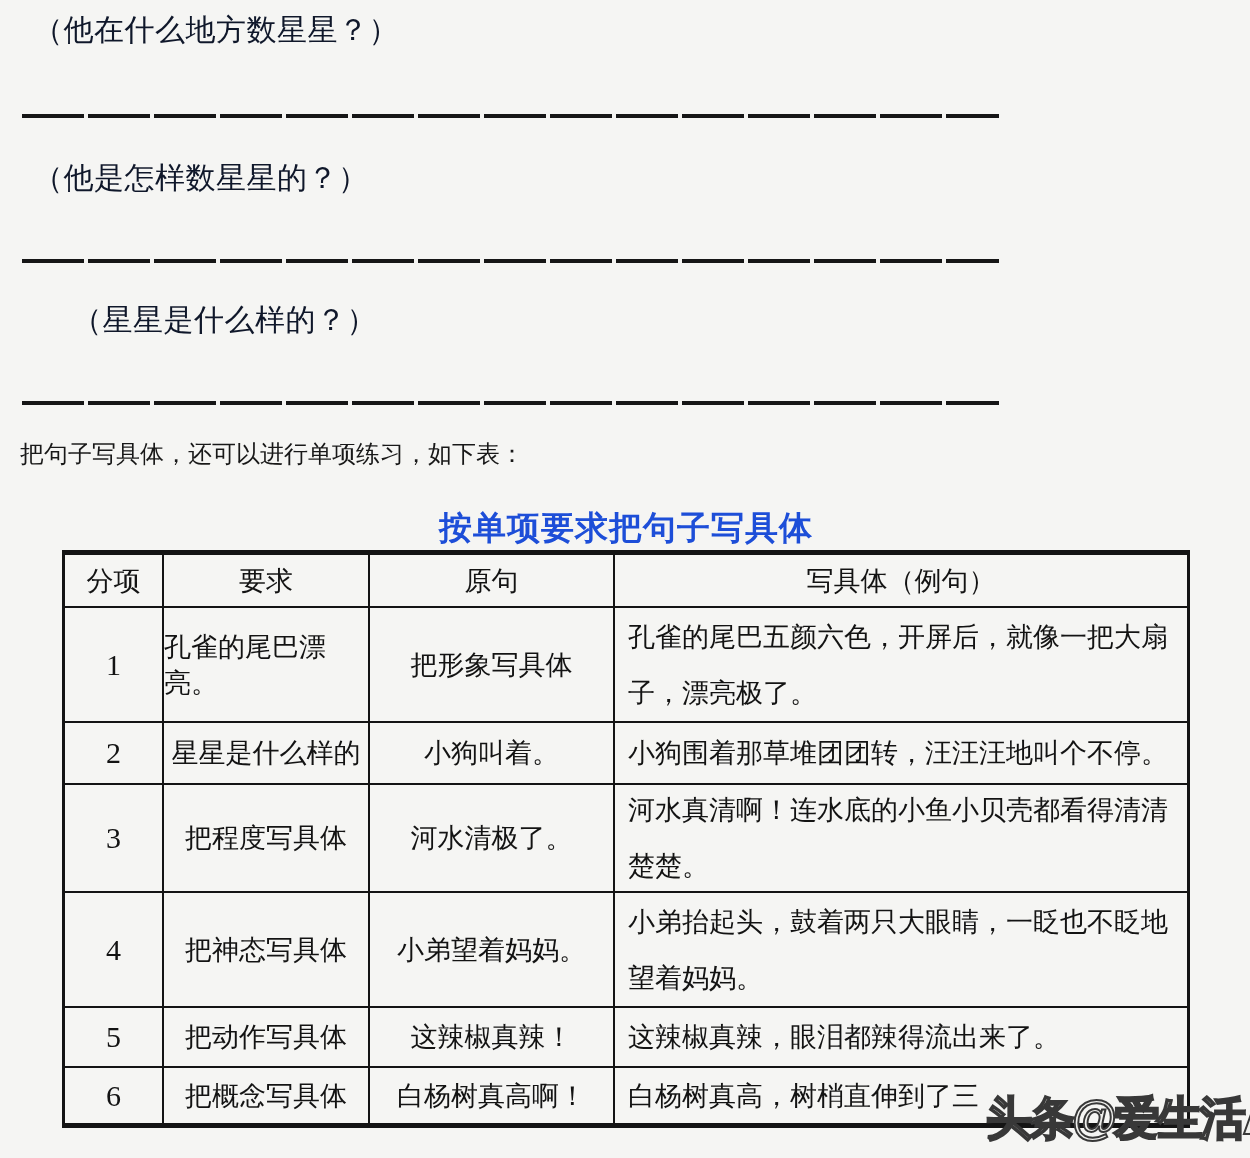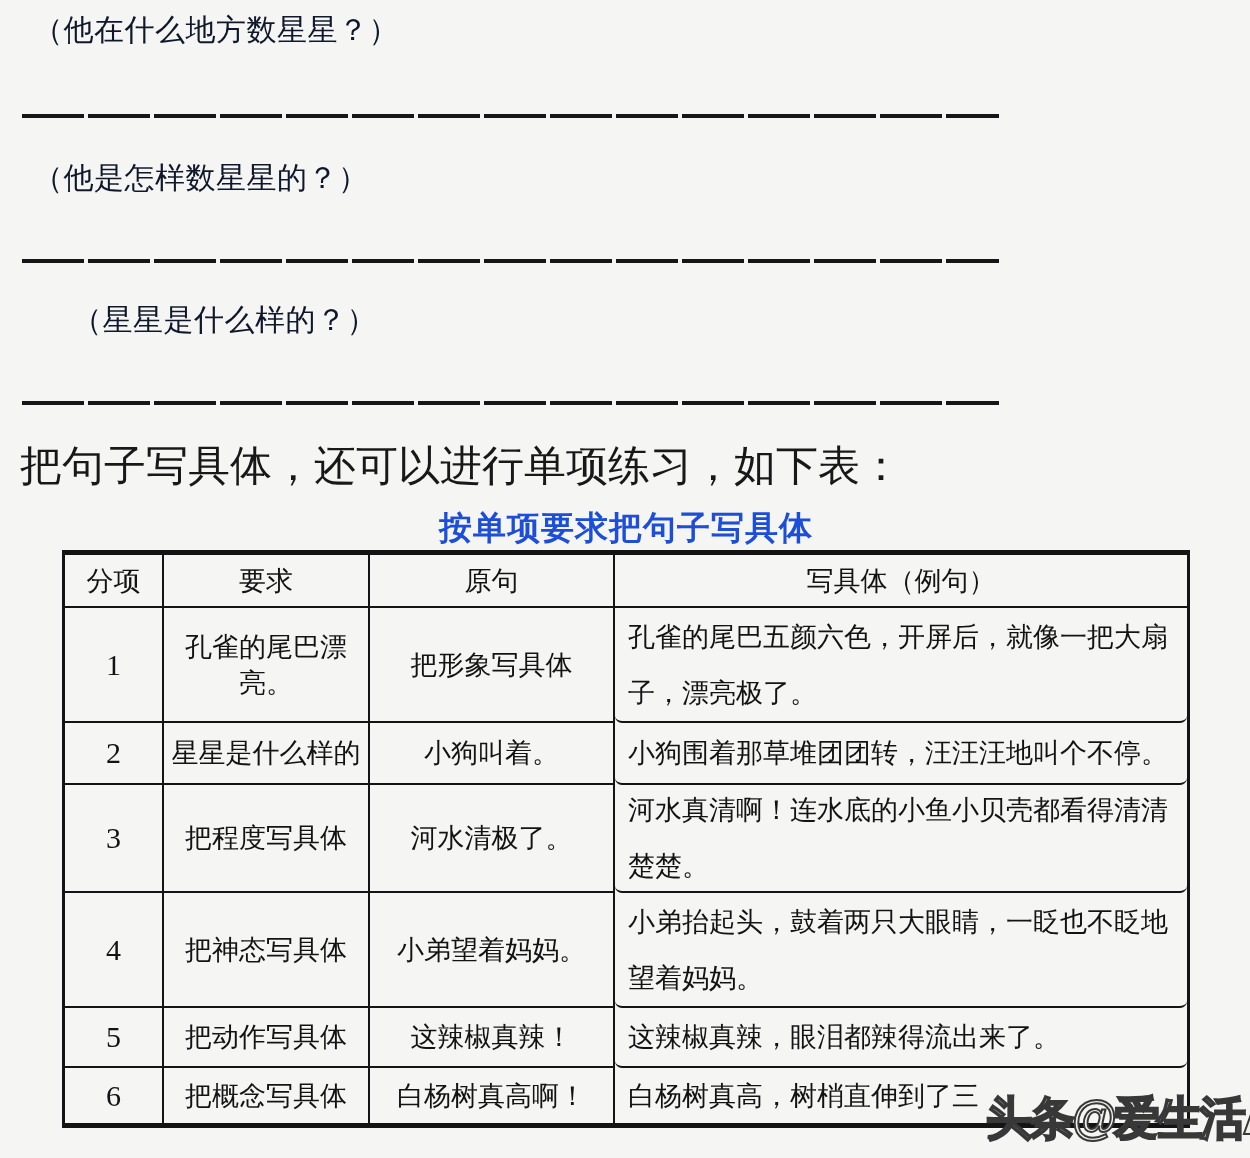--- a/index.html
+++ b/index.html
@@ -21,21 +21,21 @@
   .q3{top:300px;margin-left:39px;}
   .blank-line{
     position:absolute;left:22px;width:977px;height:4px;
     background:repeating-linear-gradient(to right,#161616 0px,#161616 62px,rgba(0,0,0,0) 62px,rgba(0,0,0,0) 66px);
   }
   .l1{top:114px;}
   .l2{top:259px;}
   .l3{top:401px;}
   .paragraph{
     position:absolute;left:20px;top:438px;
-    font-size:42px;color:#181818;white-space:nowrap;
+    font-size:24px;color:#181818;white-space:nowrap;
   }
   .table-title{
     position:absolute;left:62px;top:506px;width:1128px;
     text-align:center;font-size:33px;font-weight:700;color:#1d4ed8;
     letter-spacing:1px;
   }
   .gtable{
     position:absolute;left:62px;top:550px;width:1128px;
     display:grid;
     grid-template-columns:99px 206px 245px 1fr;
@@ -45,28 +45,27 @@
     border-bottom-width:5px;
     background:transparent;
     box-sizing:border-box;
   }
   .cell{
     border-right:2px solid #141414;
     border-bottom:2px solid #141414;
     display:flex;align-items:center;justify-content:center;
     font-size:27px;color:#131313;
     box-sizing:border-box;
-    text-align:center;
   }
   .cell.last-col{border-right:none;}
   .cell.last-row{border-bottom:none;}
   .c-num{font-family:"Liberation Serif", serif;font-size:30px;}
   .c-ex{
     justify-content:flex-start;text-align:left;
-    padding:0 14px 0 13px;line-height:56px;border-radius:7px;
+    padding:0 14px 0 13px;line-height:56px;
   }
   .watermark{
     position:absolute;left:986px;top:1088px;
     font-size:46px;font-weight:700;white-space:nowrap;
     color:#efefec;
     -webkit-text-stroke:2px #383838;
     letter-spacing:-3px;
     z-index:5;
   }
 </style>

